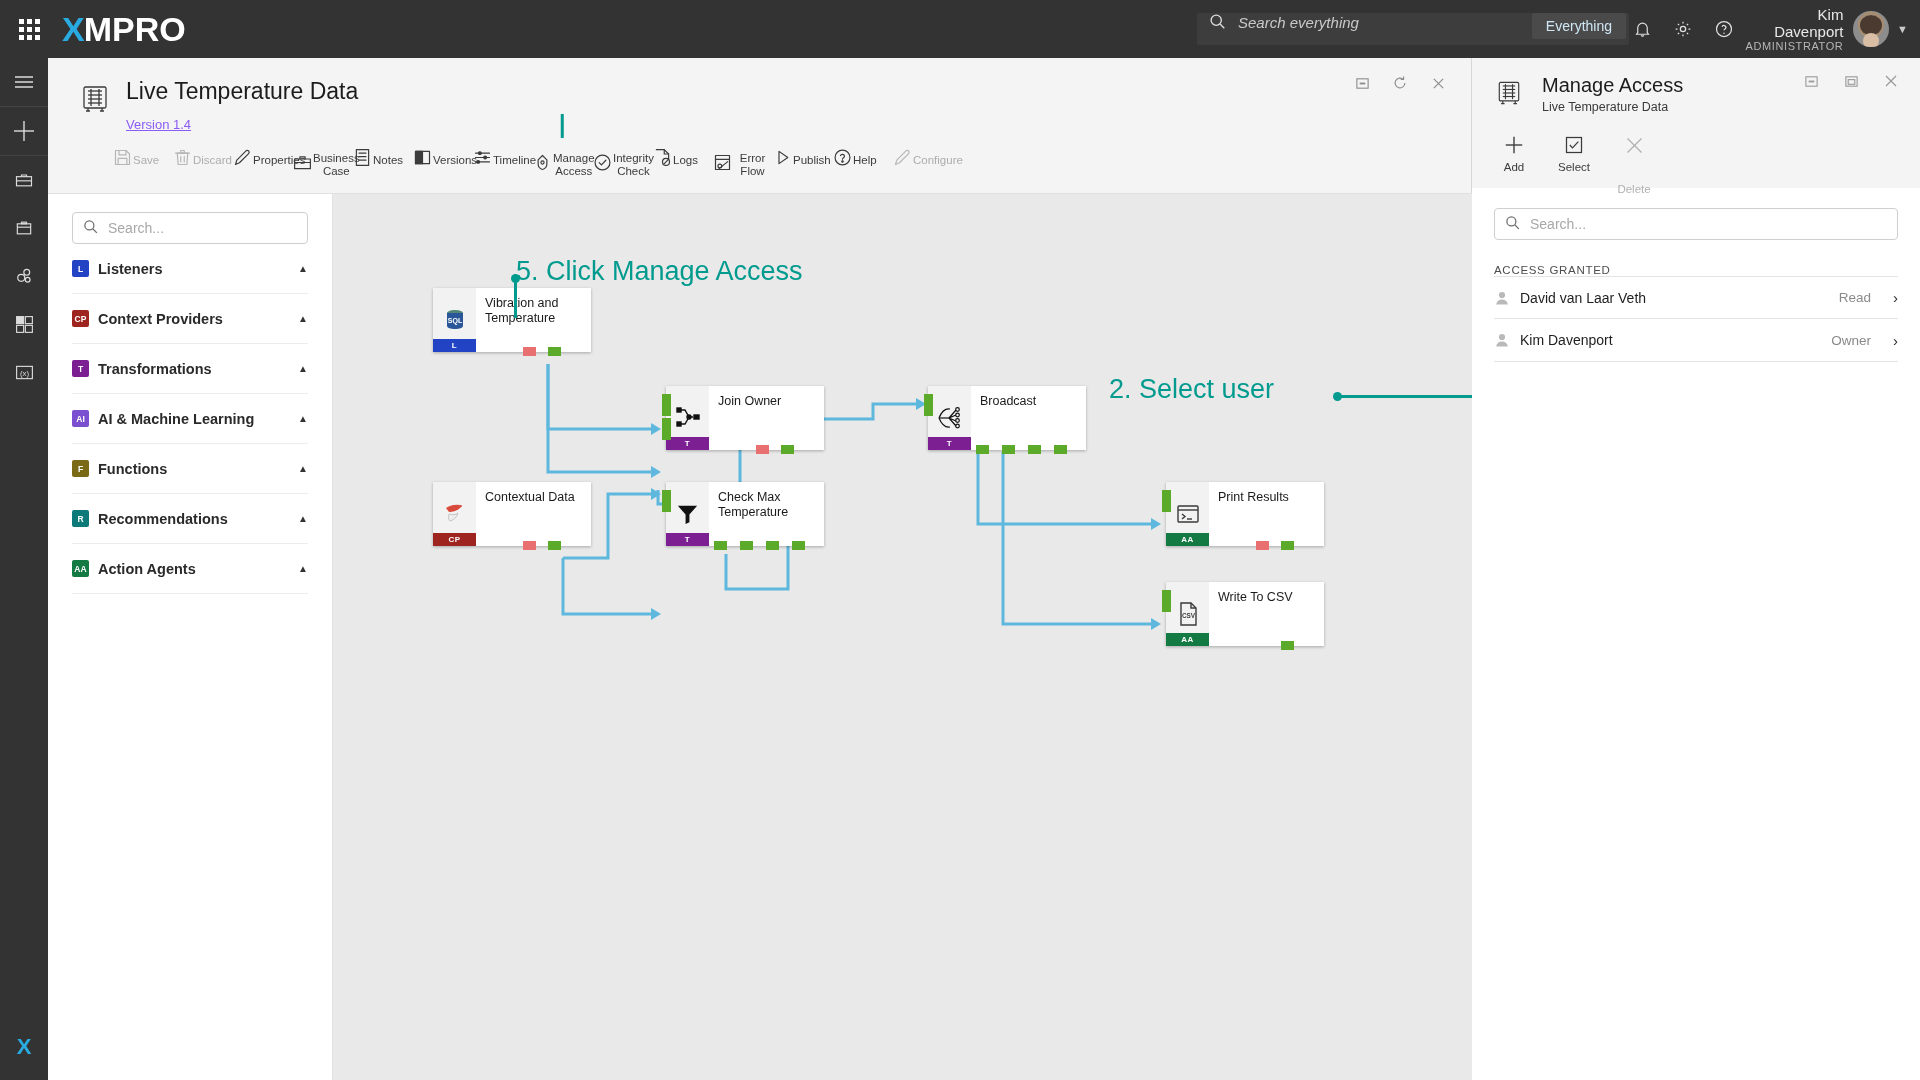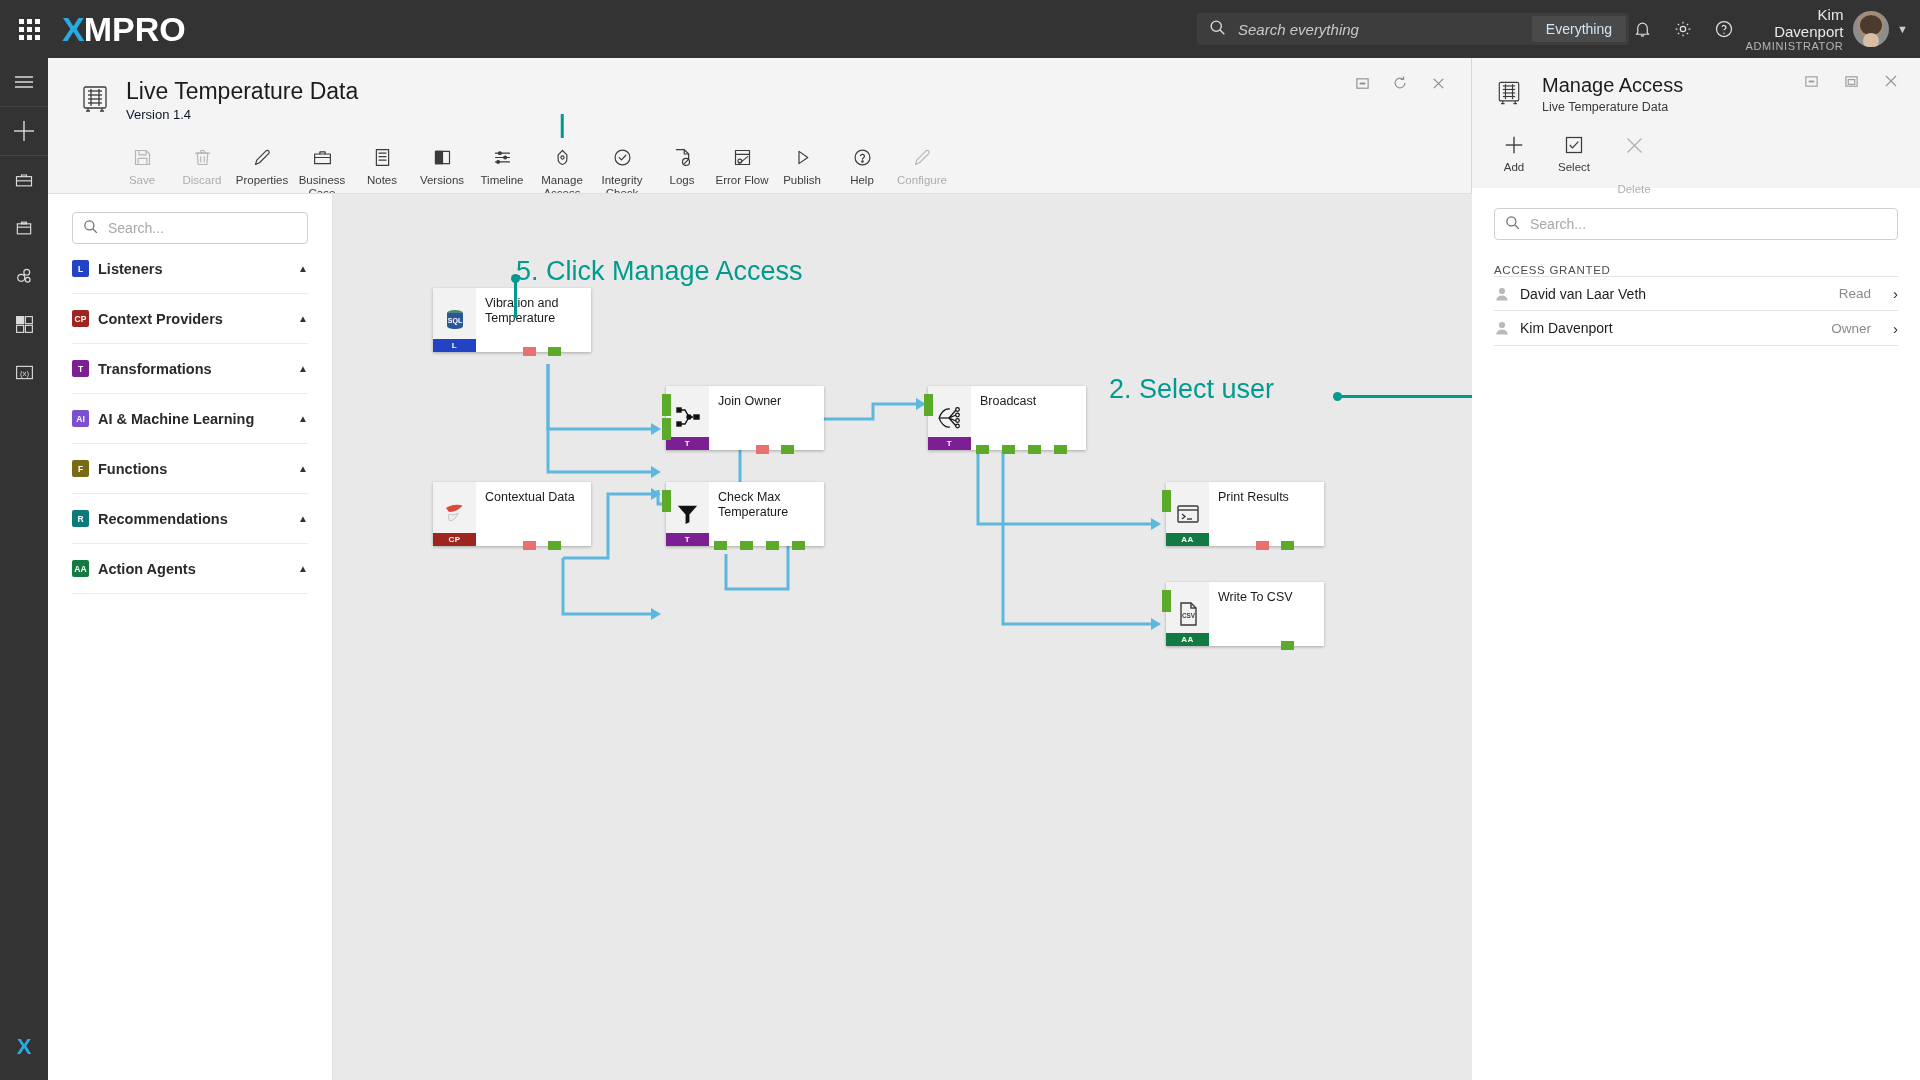--- a/index.html
+++ b/index.html
@@ -18,21 +18,21 @@
   }
   #waffle { width:58px; height:58px; display:flex; align-items:center; justify-content:center; cursor:pointer; }
   .waffle-grid { display:grid; grid-template-columns:repeat(3,5px); grid-template-rows:repeat(3,5px); gap:3px; }
   .waffle-grid i { display:block; width:5px; height:5px; background:#fff; }
   #brand { margin-left:4px; display:flex; align-items:center; height:58px; }
   .brand-x { font-size:34px; font-weight:bold; color:#29abe2; letter-spacing:-1px; line-height:1; font-family:"Liberation Sans", sans-serif; }
   .brand-rest { font-size:34px; font-weight:bold; color:#ffffff; letter-spacing:0px; line-height:1; }
 
   #search-wrap {
     position:absolute; left:1197px; top:13px; width:432px; height:32px;
-    background:#3d3d3d; display:flex; align-items:center; border-radius:2px;
+    background:#3d3d3d; display:flex; align-items:flex-start; border-radius:2px;
   }
   #search-wrap .mag { margin:0 10px 0 12px; }
   #search-input {
     flex:1; background:transparent; border:none; outline:none;
     color:#e8e8e8; font-size:15px; font-style:italic;
     font-family:"Liberation Sans", sans-serif;
   }
   #search-input::placeholder { color:#c9c9c9; font-style:italic; opacity:1; }
   #search-scope {
     height:26px; margin-right:3px; padding:0 14px; display:flex; align-items:center;
@@ -74,30 +74,30 @@
 
   
   #doc-panel {
     position:absolute; left:48px; top:58px; width:1424px; height:1022px;
     background:#f4f4f4; border-right:1px solid #d7d7d7;
   }
   #doc-head { position:relative; height:136px; background:#f4f4f4; }
   #doc-title-row { position:absolute; left:30px; top:20px; display:flex; align-items:flex-start; }
   .doc-glyph { width:34px; height:34px; margin-right:14px; margin-top:4px; }
   #doc-title { font-size:23px; color:#1c1c1c; line-height:26px; font-weight:400; }
-  #doc-sub { font-size:13px; color:#0f172a; margin-top:3px; }
+  #doc-sub { font-size:13px; color:#8b5cf6; margin-top:13px;text-decoration:underline; }
 
   #doc-winctl { position:absolute; right:22px; top:14px; display:flex; align-items:center; gap:16px; }
   .winbtn { width:22px; height:22px; display:flex; align-items:center; justify-content:center; cursor:pointer; }
 
   #toolbar {
     position:absolute; left:64px; top:80px; display:flex; align-items:flex-start;
   }
   .tb-item {
-    width:60px; display:flex; flex-direction:column; align-items:center; cursor:pointer;
+    width:60px; display:flex; flex-direction:row; align-items:center; cursor:pointer;
     padding-top:8px; position:relative;
   }
   .tb-item .tb-ico { height:22px; display:flex; align-items:center; justify-content:center; }
   .tb-item .tb-lbl {
     margin-top:6px; font-size:11.5px; color:#3c3c3c; text-align:center; line-height:13px;
   }
   .tb-item.disabled .tb-lbl { color:#adadad; }
   .tb-item.active::before {
     content:""; position:absolute; top:-24px; left:50%; transform:translateX(-50%);
     width:2.5px; height:24px; background:#009b8e;
@@ -186,21 +186,21 @@
   #ap-search input {
     flex:1; border:none; outline:none; font-size:14px; color:#333; margin-left:8px;
     font-family:"Liberation Sans", sans-serif;
   }
   #ap-search input::placeholder { color:#a8a8a8; opacity:1; }
 
   #ap-section {
     margin:24px 22px 0 22px; font-size:11.5px; color:#4d4d4d; letter-spacing:.7px;
   }
   .ap-row {
-    margin:0 22px; height:35px; display:flex; align-items:center;
+    margin:0 22px; height:43px; display:flex; align-items:center;
     border-bottom:1px solid #e4e4e4; cursor:pointer;
   }
   .ap-row:first-of-type { border-top:1px solid #e4e4e4; }
   .ap-av { width:16px; height:16px; margin-right:10px; flex:none; }
   .ap-name { flex:1; font-size:14px; color:#1e1e1e; }
   .ap-role { font-size:13.5px; color:#8a8a8a; margin-right:22px; }
   .ap-chev { color:#2c2c2c; font-size:15px; }
 </style>
 </head>
 <body>

